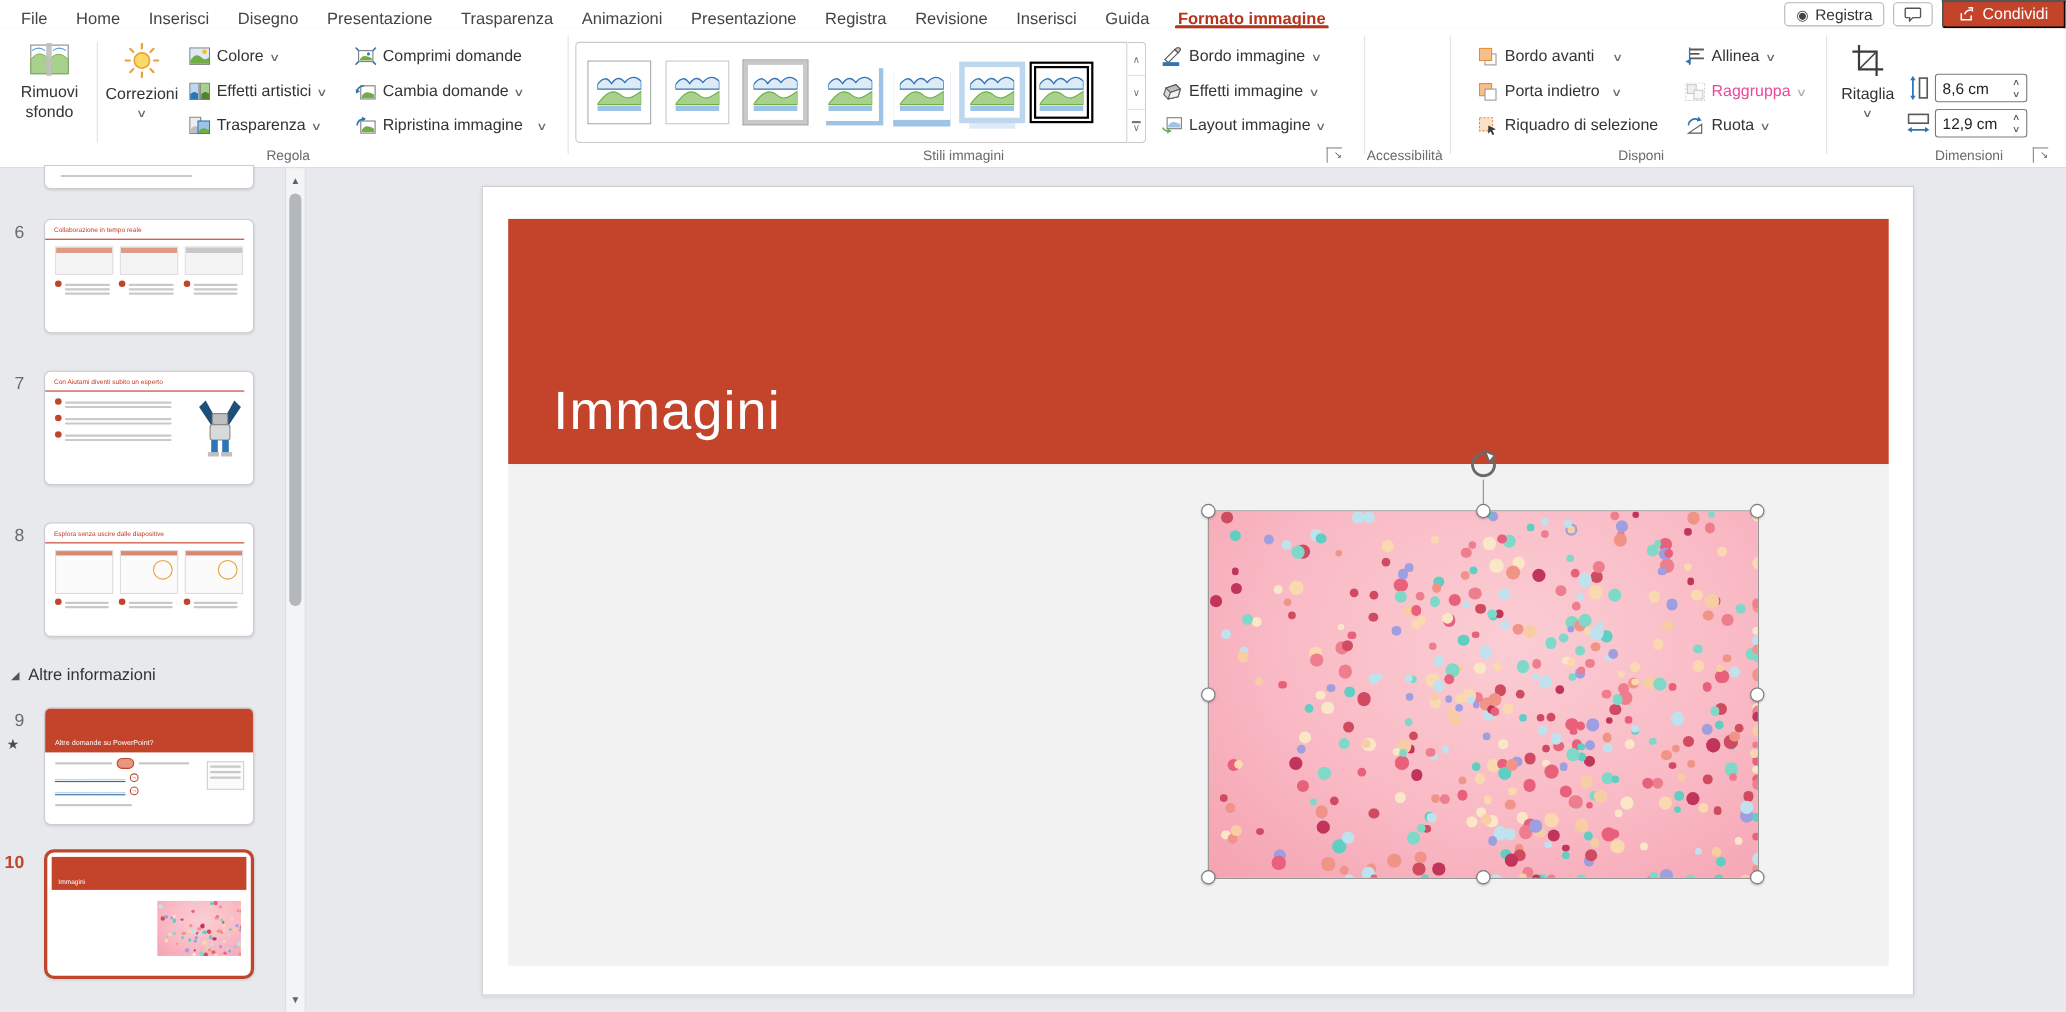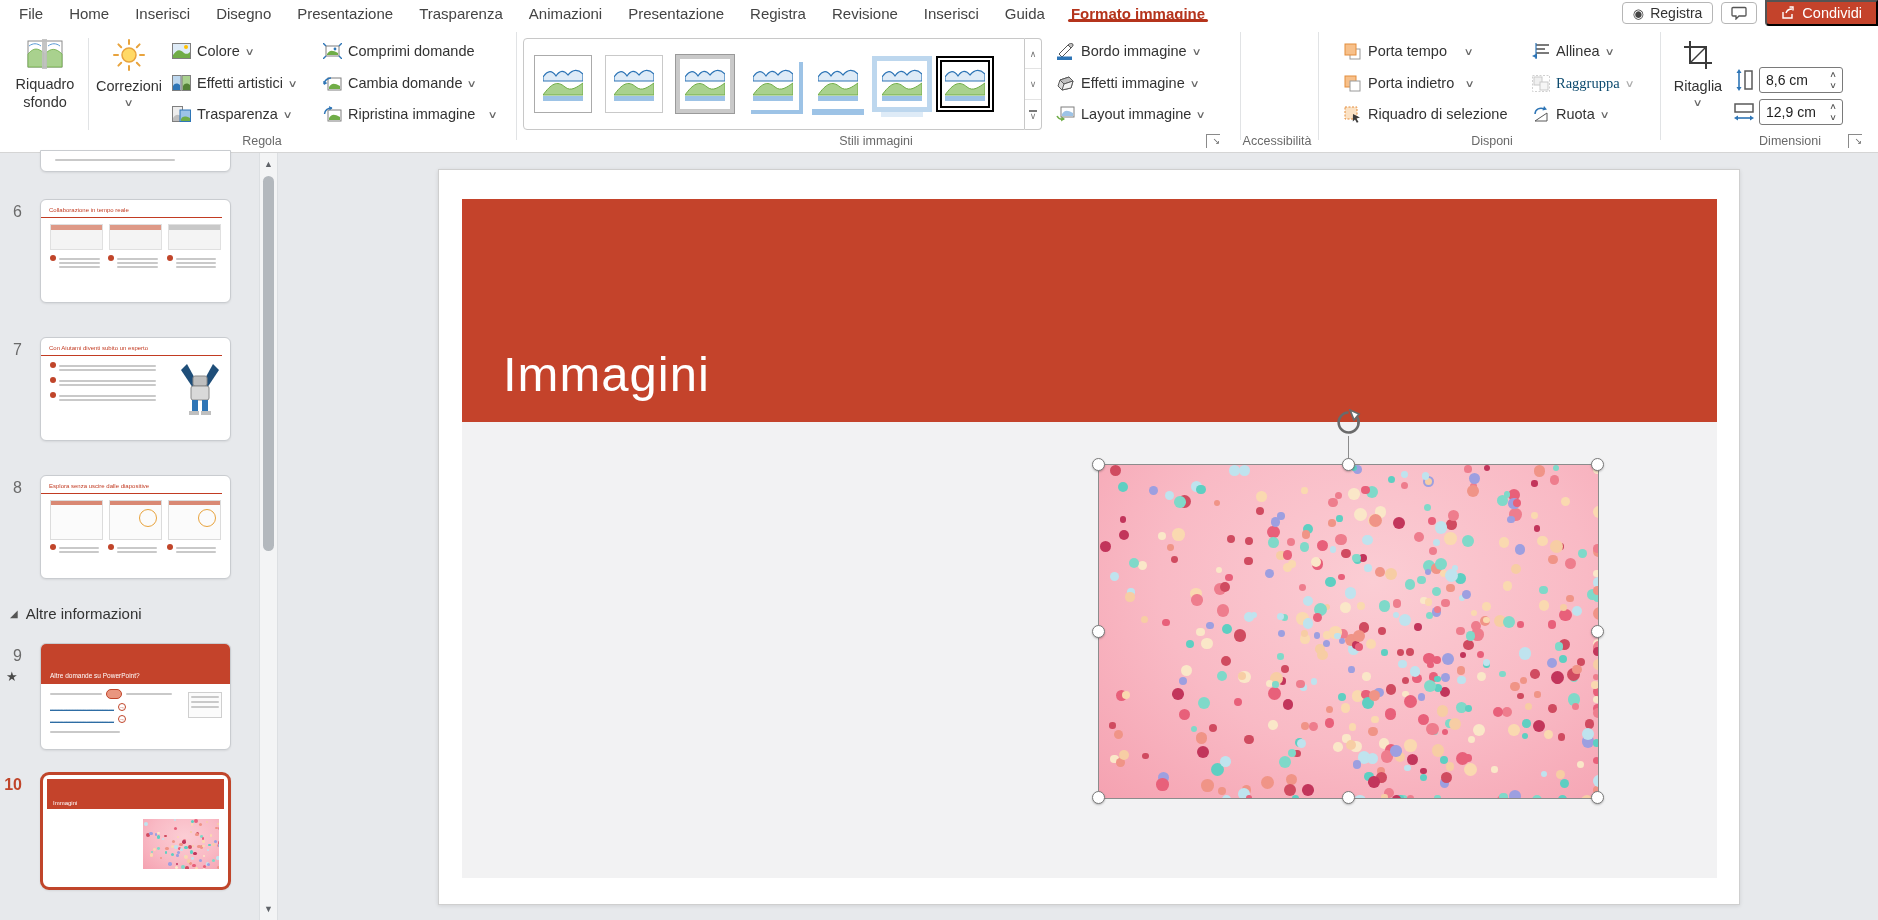--- a/index.html
+++ b/index.html
@@ -2,41 +2,41 @@
 <html><head>
 <meta charset="utf-8">
 <style>
   * { margin:0; padding:0; box-sizing:border-box; }
   html,body { width:1878px; height:920px; overflow:hidden; }
   body { font-family:"Liberation Sans", sans-serif; background:#E7E9EC; -webkit-font-smoothing:antialiased; }
   #app { position:relative; width:1878px; height:920px; }
 
   
   #titlebar { position:absolute; left:0; top:0; width:100%; height:26px; background:#FFFFFF; display:flex; align-items:center; }
-  .tabs { display:flex; align-items:center; height:26px; padding-left:6px; }
+  .tabs { display:flex; align-items:flex-end; height:26px; padding-left:6px; }
   .tab { position:relative; display:flex; align-items:center; padding:0 13px; font-size:15px; color:#444; cursor:default; white-space:nowrap; }
   .tab.active { color:#B5341C; font-weight:bold; }
   .tab.active::after { content:""; position:absolute; left:10px; right:10px; bottom:0; height:3px; border-radius:2px; background:#B5341C; }
   .tb-right { position:absolute; right:0; top:0; height:26px; display:flex; align-items:center; gap:8px; padding-right:0; }
   .pillbtn { display:flex; align-items:center; gap:6px; height:22px; padding:0 10px; border:1px solid #B6B6B6; border-radius:4px; background:#fff; font-size:14px; color:#333; }
   .rec-dot { font-size:13px; color:#444; line-height:1; }
   #condividi-btn { display:flex; align-items:center; gap:6px; height:26px; padding:0 14px; background:#C4432B; color:#fff; font-size:14.5px; border-radius:0 0 0 4px; }
 
   
   #ribbon { position:absolute; left:0; top:26px; width:100%; height:127px; background:#FFFFFF; border-bottom:1px solid #D5D5D5; }
   .vdiv { position:absolute; top:6px; height:108px; width:1px; background:#E1E3E5; }
   .grplabel { position:absolute; bottom:4px; transform:translateX(-50%); font-size:12.5px; color:#696969; white-space:nowrap; }
   .launcher { position:absolute; bottom:4px; width:14px; height:14px; border-left:1px solid #8a8a8a; border-top:1px solid #8a8a8a; font-size:9px; color:#666; line-height:12px; text-align:right; }
   .bigbtn { position:absolute; top:5px; height:102px; display:flex; flex-direction:column; align-items:center; justify-content:flex-start; border-radius:4px; padding-top:8px; }
   .bigbtn .blabel { margin-top:6px; font-size:14.5px; color:#333; text-align:center; line-height:1.25; }
   .chev { font-size:10px; color:#666; margin-top:2px; transform:scaleX(1.4); }
   .sbtn { position:absolute; height:26px; display:flex; align-items:center; gap:6px; border-radius:3px; padding:0 4px; }
   .sbtn .slabel { font-size:14.5px; color:#333; white-space:nowrap; }
   .sbtn .chev { margin-top:1px; }
-  .sbtn.disabled .slabel { color:#0c4a6e;font-family:Liberation Serif, serif; }
+  .sbtn.disabled .slabel { color:#ec4899; }
   .sbtn.disabled svg { opacity:.45; }
   .row1 { top:12px; } .row2 { top:44px; } .row3 { top:75px; }
 
   
   #gallery { position:absolute; left:523px; top:12px; width:502px; height:92px; border:1px solid #C8C8C8; border-radius:4px 0 0 4px; background:#fff; display:flex; align-items:center; padding-left:10px; gap:13px; }
   .gthumb { width:58px; height:58px; display:flex; align-items:center; justify-content:center; background:#fff; }
   .gthumb svg { display:block; }
   .g0 { border:1px solid #ABABAB; padding:5px; }
   .g1 { border:1px solid #C9C9C9; padding:7px; }
   .g2 { border:4px solid #C9C9C9; outline:1px solid #9A9A9A; padding:3px; }
@@ -151,21 +151,21 @@
 
     <div class="bigbtn" style="left:10px; width:70px;">
       <svg width="36" height="30" viewBox="0 0 36 30">
         <rect x="1" y="2" width="34" height="26" fill="#fff" stroke="#8a8a8a"></rect>
         <path d="M1 15 C7 8 11 9 17 14 L17 28 L1 28 Z" fill="#A9D18E" stroke="#70AD47" stroke-width=".8"></path>
         <path d="M19 14 C24 9 29 9 35 15 L35 28 L19 28 Z" fill="#A9D18E" stroke="#70AD47" stroke-width=".8"></path>
         <path d="M2 7 C6 4 10 4 14 7" stroke="#5B9BD5" fill="none"></path>
         <path d="M21 7 C25 4 29 4 33 7" stroke="#5B9BD5" fill="none"></path>
         <rect x="15" y="0" width="5" height="30" fill="#BFBFBF" opacity=".9"></rect>
       </svg>
-      <span class="blabel" style="width:64px;">Riquadro sfondo</span>
+      <span class="blabel" style="width:64px;">Rimuovi sfondo</span>
     </div>
     <div class="vdiv" style="left:88px; top:12px; height:92px;"></div>
     <div class="bigbtn" style="left:96px; width:66px;">
       <svg width="32" height="32" viewBox="0 0 32 32">
         <circle cx="16" cy="16" r="7" fill="#FFD966" stroke="#E8A33D" stroke-width="1.5"></circle>
         <g stroke="#E8A33D" stroke-width="2" stroke-linecap="round">
           <line x1="16" y1="1" x2="16" y2="5"></line>
             <line x1="16" y1="27" x2="16" y2="31"></line>
           <line x1="1" y1="16" x2="5" y2="16"></line>
             <line x1="27" y1="16" x2="31" y2="16"></line>
@@ -343,21 +343,21 @@
 
     <span class="grplabel" style="left:1277px;">Accessibilità</span>
 
     <div class="vdiv" style="left:1318px;"></div>
 
     <div class="sbtn row1" style="left:1340px;">
       <svg width="18" height="17" viewBox="0 0 18 17">
           <rect x="6" y="6" width="10" height="10" fill="#fff" stroke="#9a9a9a"></rect>
           <rect x="1" y="1" width="11" height="11" fill="#F7C08A" stroke="#E38D3C"></rect>
         </svg>
-      <span class="slabel">Porta tempo</span>
+      <span class="slabel">Bordo avanti</span>
       <span class="chev" style="margin-left:12px;">∨</span>
     </div>
     <div class="sbtn row2" style="left:1340px;">
       <svg width="18" height="17" viewBox="0 0 18 17">
           <rect x="1" y="1" width="11" height="11" fill="#F7C08A" stroke="#E38D3C"></rect>
           <rect x="6" y="6" width="10" height="10" fill="#fff" stroke="#9a9a9a"></rect>
         </svg>
       <span class="slabel">Porta indietro</span>
       <span class="chev" style="margin-left:6px;">∨</span>
     </div>

